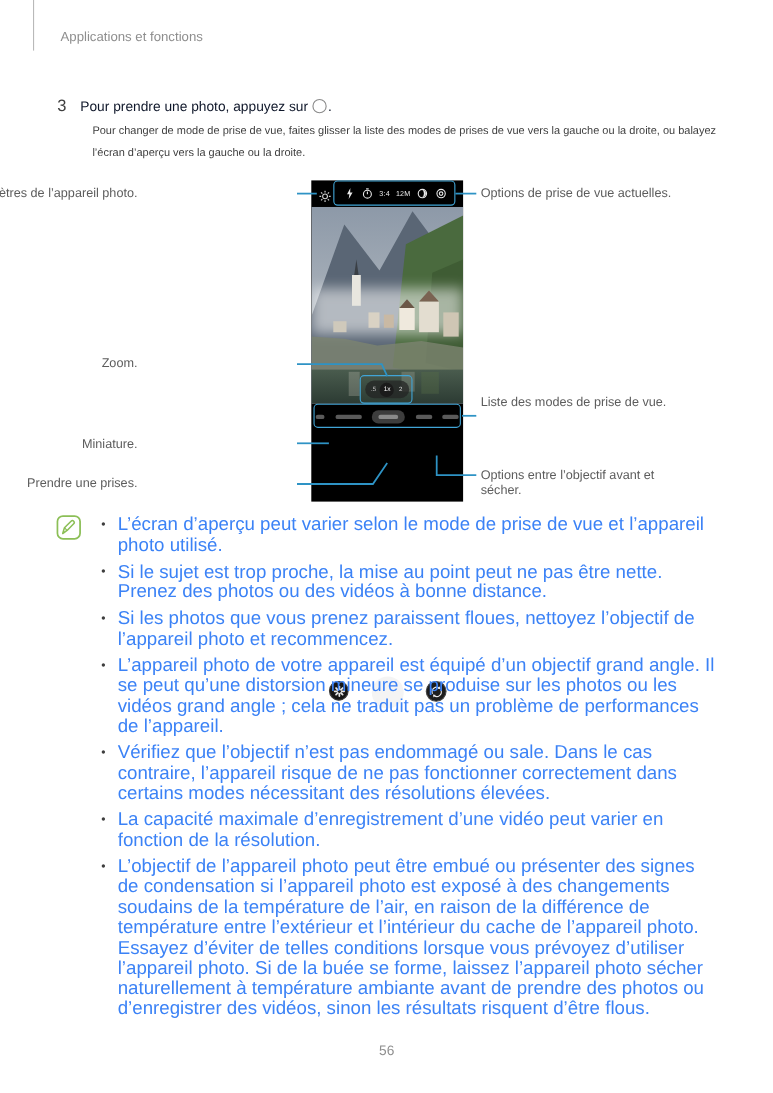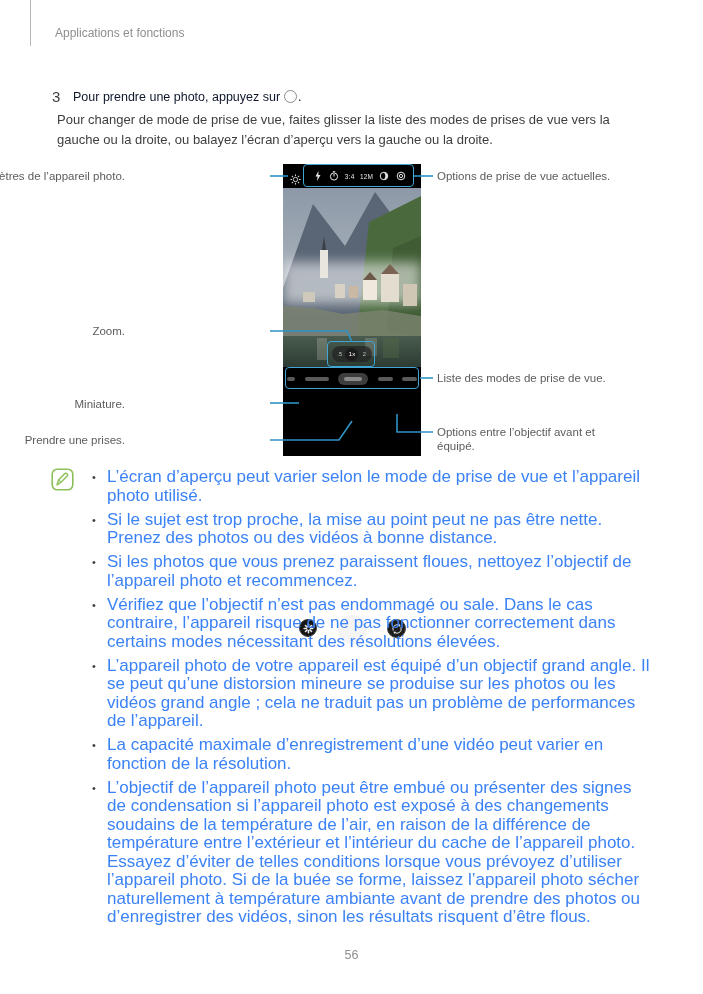--- a/index.html
+++ b/index.html
@@ -8,21 +8,21 @@
     position:relative; width:703px; height:994px; background:#ffffff;
     font-family:"Liberation Sans", sans-serif; color:#3e3e3e; overflow:hidden;
   }
   
   .hdr-rule { position:absolute; left:30px; top:0; width:1px; height:46px; background:#b9b9b9; }
   .hdr-text { position:absolute; left:55px; top:26px; font-size:12px; color:#8e8e8e; }
   
   .step-num { position:absolute; left:52px; top:88px; font-size:15px; color:#3e3e3e; }
   .step-line1 { position:absolute; left:73px; top:90px; font-size:12.5px; color:#0f172a; }
   .circle-glyph { display:inline-block; width:13px; height:13px; border:1.2px solid #8a8a8a; border-radius:50%; vertical-align:-2px; margin:0 1px 0 4px; }
-  .step-body { position:absolute; left:57px; top:110px; width:574px; font-size:13px; line-height:19.5px; color:#3e3e3e; }
+  .step-body { position:absolute; left:84px; top:110px; width:574px; font-size:10px; line-height:19.5px; color:#3e3e3e; }
 
   
   .figure { position:absolute; left:0; top:0; width:561px; height:994px; pointer-events:none; }
   .figure * { pointer-events:auto; }
   .callout { position:absolute; font-size:11.5px; color:#5c5c5c; line-height:14px; }
   .callout.right-align { text-align:right; right:436px; }
   .callout.left-side { left:437px; }
 
   
   .phone { position:absolute; left:283px; top:164px; width:138px; height:292px; background:#000; }
@@ -195,24 +195,24 @@
       </div>
     </div>
 
     <div class="cbox" style="left:303px; top:164px; width:111px; height:23px;"></div>
     <div class="cbox" style="left:327px; top:341px; width:48px; height:26px;"></div>
     <div class="cbox" style="left:285px; top:367px; width:134px; height:22px;"></div>
 
     <div class="callout right-align" style="top:169px; width:200px;">Paramètres de l’appareil photo.</div>
     <div class="callout left-side" style="top:169px; width:220px;">Options de prise de vue actuelles.</div>
     <div class="callout right-align" style="top:324px; width:120px;">Zoom.</div>
-    <div class="callout left-side" style="top:371px; width:220px;">Liste des modes de prise de vue.</div>
+    <div class="callout left-side" style="top:359px; width:220px;">Liste des modes de prise de vue.</div>
     <div class="callout right-align" style="top:397px; width:140px;">Miniature.</div>
     <div class="callout right-align" style="top:433px; width:160px;">Prendre une prises.</div>
-    <div class="callout left-side" style="top:425px; width:200px;"><span>Options entre l’objectif avant et</span><br><span>équipé.</span></div>
+    <div class="callout left-side" style="top:425px; width:200px;"><span>Options entre l’objectif avant et</span><br><span>sécher.</span></div>
 
     <svg class="lines-svg">
       <g stroke="#2e93c5" stroke-width="1.6" fill="none">
         <path d="M270 176 L288 176"></path>
         <path d="M414 176 L433 176"></path>
         <path d="M270 331 L347 331 L352 342"></path>
         <path d="M420 378 L433 378"></path>
         <path d="M270 403 L299 403"></path>
         <path d="M270 440 L339 440 L352 421"></path>
         <path d="M397 414 L397 432 L433 432"></path>
@@ -224,20 +224,20 @@
     <svg width="23" height="23" viewBox="0 0 23 23">
         <rect x="1.2" y="1.2" width="20.6" height="20.6" rx="5" fill="none" stroke="#8cbf57" stroke-width="1.6"></rect>
         <path d="M6 17 L7.6 11.8 L13.6 5.8 Q14.8 4.6 16 5.8 Q17.2 7 16 8.2 L10 14.2 Z" fill="none" stroke="#8cbf57" stroke-width="1.4" stroke-linejoin="round"></path>
         <line x1="7.6" y1="11.8" x2="10" y2="14.2" stroke="#8cbf57" stroke-width="1.1"></line>
       </svg>
   </span>
   <ul class="notes">
     <li>L’écran d’aperçu peut varier selon le mode de prise de vue et l’appareil photo utilisé.</li>
     <li>Si le sujet est trop proche, la mise au point peut ne pas être nette. Prenez des photos ou des vidéos à bonne distance.</li>
     <li>Si les photos que vous prenez paraissent floues, nettoyez l’objectif de l’appareil photo et recommencez.</li>
+    <li>L’appareil photo de votre appareil est équipé d’un objectif grand angle. Il se peut qu’une distorsion mineure se produise sur les photos ou les vidéos grand angle ; cela ne traduit pas un problème de performances de l’appareil.</li>
     <li>Vérifiez que l’objectif n’est pas endommagé ou sale. Dans le cas contraire, l’appareil risque de ne pas fonctionner correctement dans certains modes nécessitant des résolutions élevées.</li>
-    <li>L’appareil photo de votre appareil est équipé d’un objectif grand angle. Il se peut qu’une distorsion mineure se produise sur les photos ou les vidéos grand angle ; cela ne traduit pas un problème de performances de l’appareil.</li>
     <li>La capacité maximale d’enregistrement d’une vidéo peut varier en fonction de la résolution.</li>
     <li>L’objectif de l’appareil photo peut être embué ou présenter des signes de condensation si l’appareil photo est exposé à des changements soudains de la température de l’air, en raison de la différence de température entre l’extérieur et l’intérieur du cache de l’appareil photo. Essayez d’éviter de telles conditions lorsque vous prévoyez d’utiliser l’appareil photo. Si de la buée se forme, laissez l’appareil photo sécher naturellement à température ambiante avant de prendre des photos ou d’enregistrer des vidéos, sinon les résultats risquent d’être flous.</li>
   </ul>
 
   <div class="footer">56</div>
 </div>
 
 </body></html>

